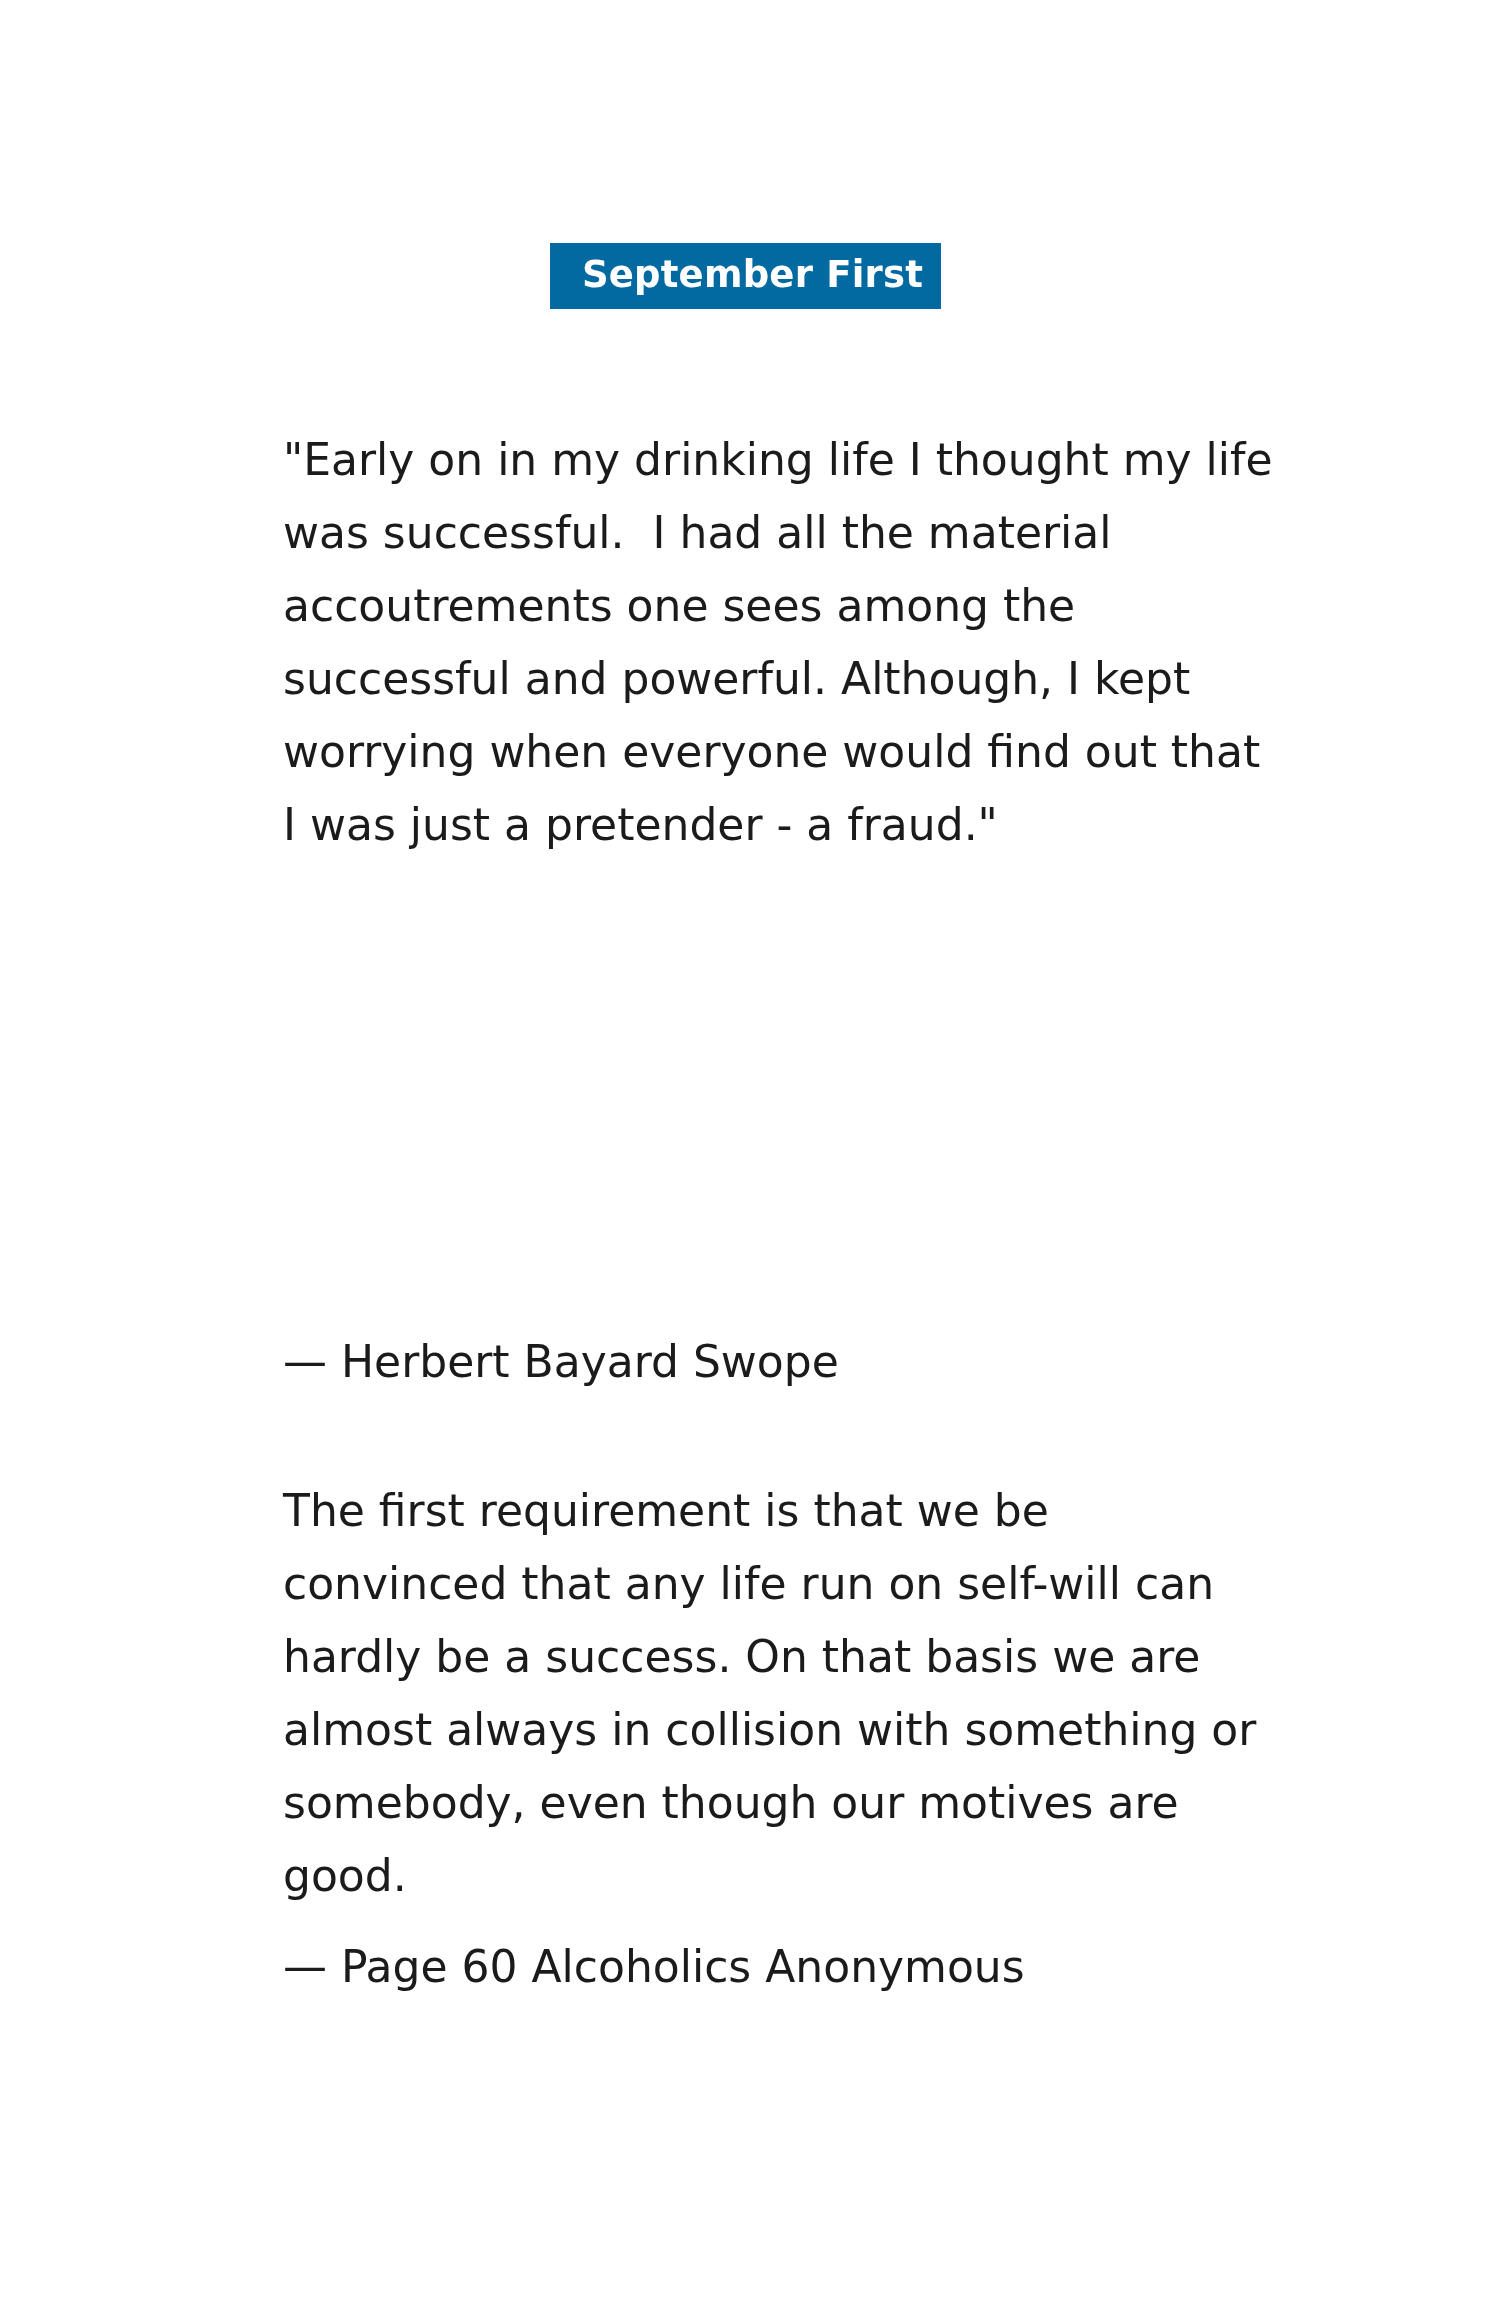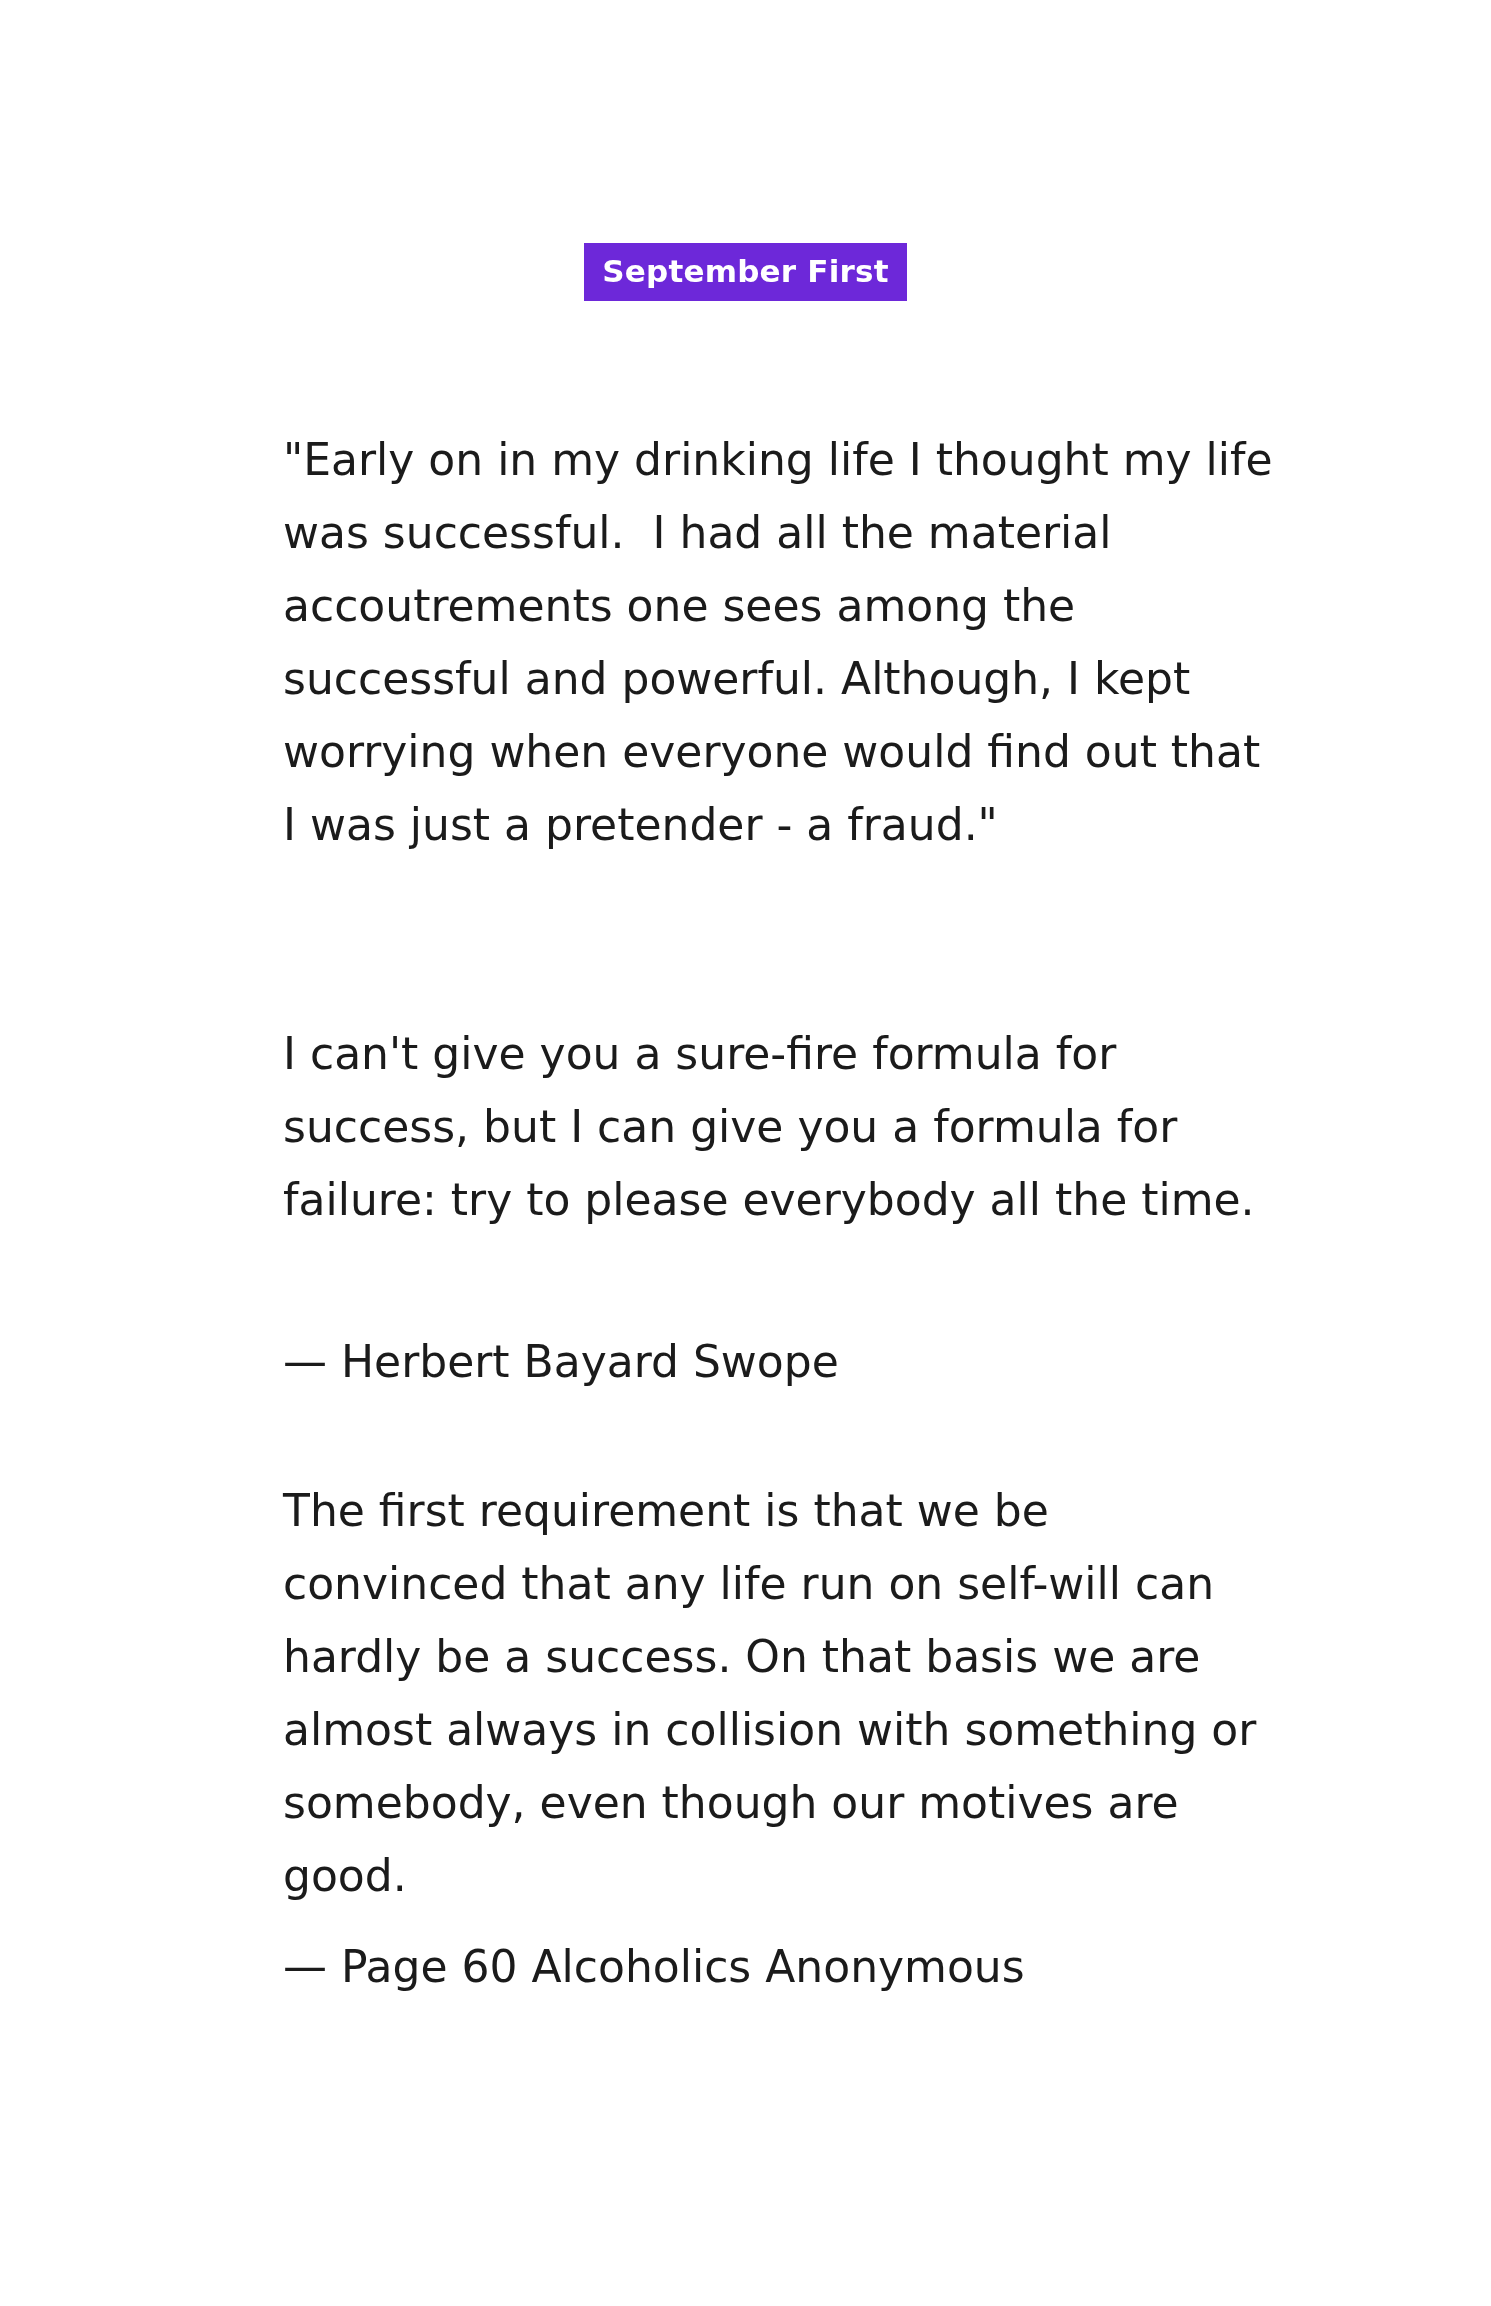--- a/index.html
+++ b/index.html
@@ -25,27 +25,27 @@
   }
   .title-wrap {
     position: absolute;
     left: 0;
     top: 243px;
     width: 1491px;
     text-align: center;
   }
   .title {
     display: inline-block;
-    background: #6d28d9;
+    background: #0369a1;
     color: #ffffff;
     font-family: "DejaVu Sans", sans-serif;
     font-weight: bold;
-    font-size: 31px;
+    font-size: 37px;
     line-height: 1.30;
-    padding: 8px 18px 10px 18px;
+    padding: 8px 18px 10px 32px;
     letter-spacing: 0.2px;
     white-space: nowrap;
   }
   .body-block {
     position: absolute;
     left: 283px;
     width: 1000px;
     font-size: 44px;
     line-height: 73px;
     color: #1b1b1b;
@@ -63,21 +63,20 @@
 <body>
 
 <div class="page">
 
   <div class="title-wrap">
     <span class="title">September First</span>
   </div>
 
   <div class="body-block" id="para-1">"Early on in my drinking life I thought my life was successful.  I had all the material accoutrements one sees among the successful and powerful. Although, I kept worrying when everyone would find out that I was just a pretender - a fraud."</div>
 
-  <div class="body-block" id="para-2">I can't give you a sure-fire formula for success, but I can give you a formula for failure: try to please everybody all the time.</div>
 
   <div class="body-block" id="para-3">The first requirement is that we be convinced that any life run on self-will can hardly be a success. On that basis we are almost always in collision with something or somebody, even though our motives are good.</div>
 
   <div class="body-block" id="attr-1">— Herbert Bayard Swope</div>
 
   <div class="body-block" id="attr-2">— Page 60 Alcoholics Anonymous</div>
 
 </div>
 
 </body></html>

